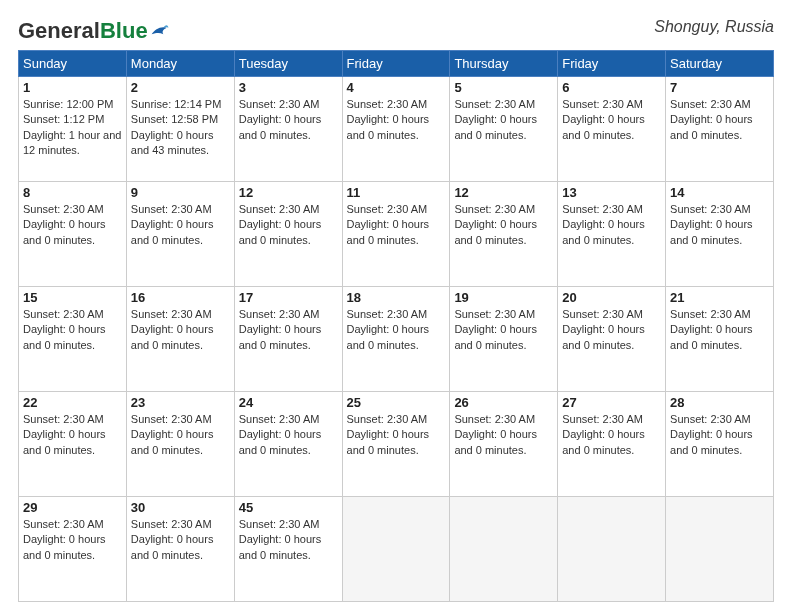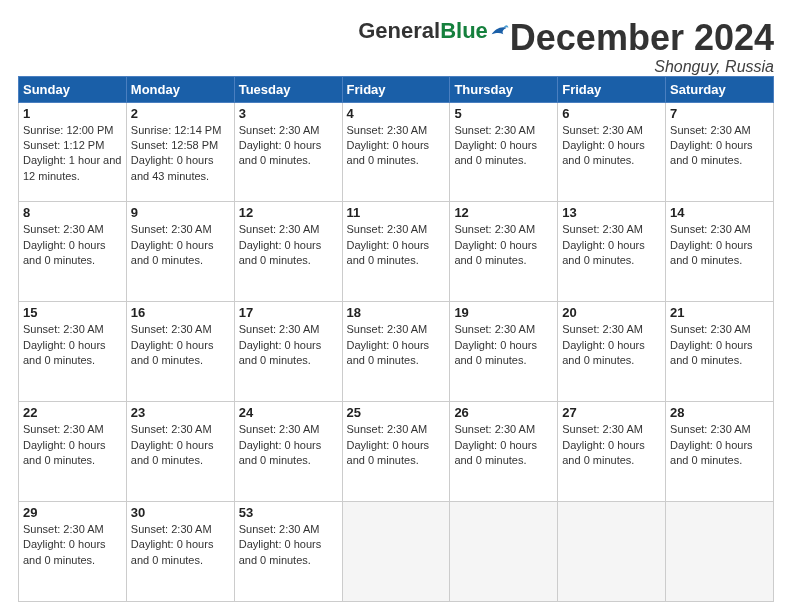--- a/index.html
+++ b/index.html
@@ -12,23 +12,23 @@
     }
     .page {
       width: 792px;
       height: 612px;
       padding: 18px 18px 10px 18px;
       display: flex;
       flex-direction: column;
     }
     .header {
       display: flex;
-      justify-content: flex-end;
+      justify-content: space-between;
       align-items: flex-start;
-      margin-bottom: 0;
+      margin-bottom: 6px;
     }
     .logo {
       display: flex;
       flex-direction: column;
       align-items: flex-start;
     }
     .logo-text {
       display: flex;
       align-items: center;
       font-size: 22px;
@@ -60,21 +60,21 @@
       flex: 1;
       border: 1px solid #ccc;
       border-collapse: collapse;
       width: 100%;
       table-layout: fixed;
     }
     .calendar th {
       background: #1a5fa8;
       color: #fff;
       font-size: 13px;
-      font-weight: bold;
+      font-weight: normal;
       padding: 5px 4px;
       border: 1px solid #4a7fc0;
       text-align: left;
     }
     .calendar td {
       border: 1px solid #ccc;
       vertical-align: top;
       padding: 3px 4px;
       font-size: 10px;
       color: #333;
@@ -106,21 +106,20 @@
       <div class="logo-text">
         <span class="general">General</span>
           <span class="blue">Blue</span>
         <svg class="logo-bird" viewBox="0 0 24 20" fill="none">
           <path d="M2 14 C6 8, 12 4, 20 6 C16 8, 14 10, 16 14 C12 12, 8 12, 2 14Z" fill="#1a5fa8"></path>
           <path d="M16 6 C18 2, 22 2, 22 6 C20 5, 18 5, 16 6Z" fill="#4a9fd4"></path>
         </svg>
       </div>
     </div>
     <div class="title-block">
-      <div class="month-title">December 2024</div>
       <div class="location">Shonguy, Russia</div>
     </div>
   </div>
 
   <table class="calendar">
     <thead>
       <tr>
         <th>Sunday</th>
         <th>Monday</th>
         <th>Tuesday</th>
@@ -316,21 +315,21 @@
 Daylight: 0 hours
 and 0 minutes.</div>
           </td>
           <td>
             <span class="day-num">30</span>
             <div class="day-info" style="white-space: pre-line;">Sunset: 2:30 AM
 Daylight: 0 hours
 and 0 minutes.</div>
           </td>
           <td>
-            <span class="day-num">53</span>
+            <span class="day-num">45</span>
             <div class="day-info" style="white-space: pre-line;">Sunset: 2:30 AM
 Daylight: 0 hours
 and 0 minutes.</div>
           </td>
           <td class="empty"></td>
           <td class="empty"></td>
           <td class="empty"></td>
           <td class="empty"></td>
         </tr>
       </tbody>

